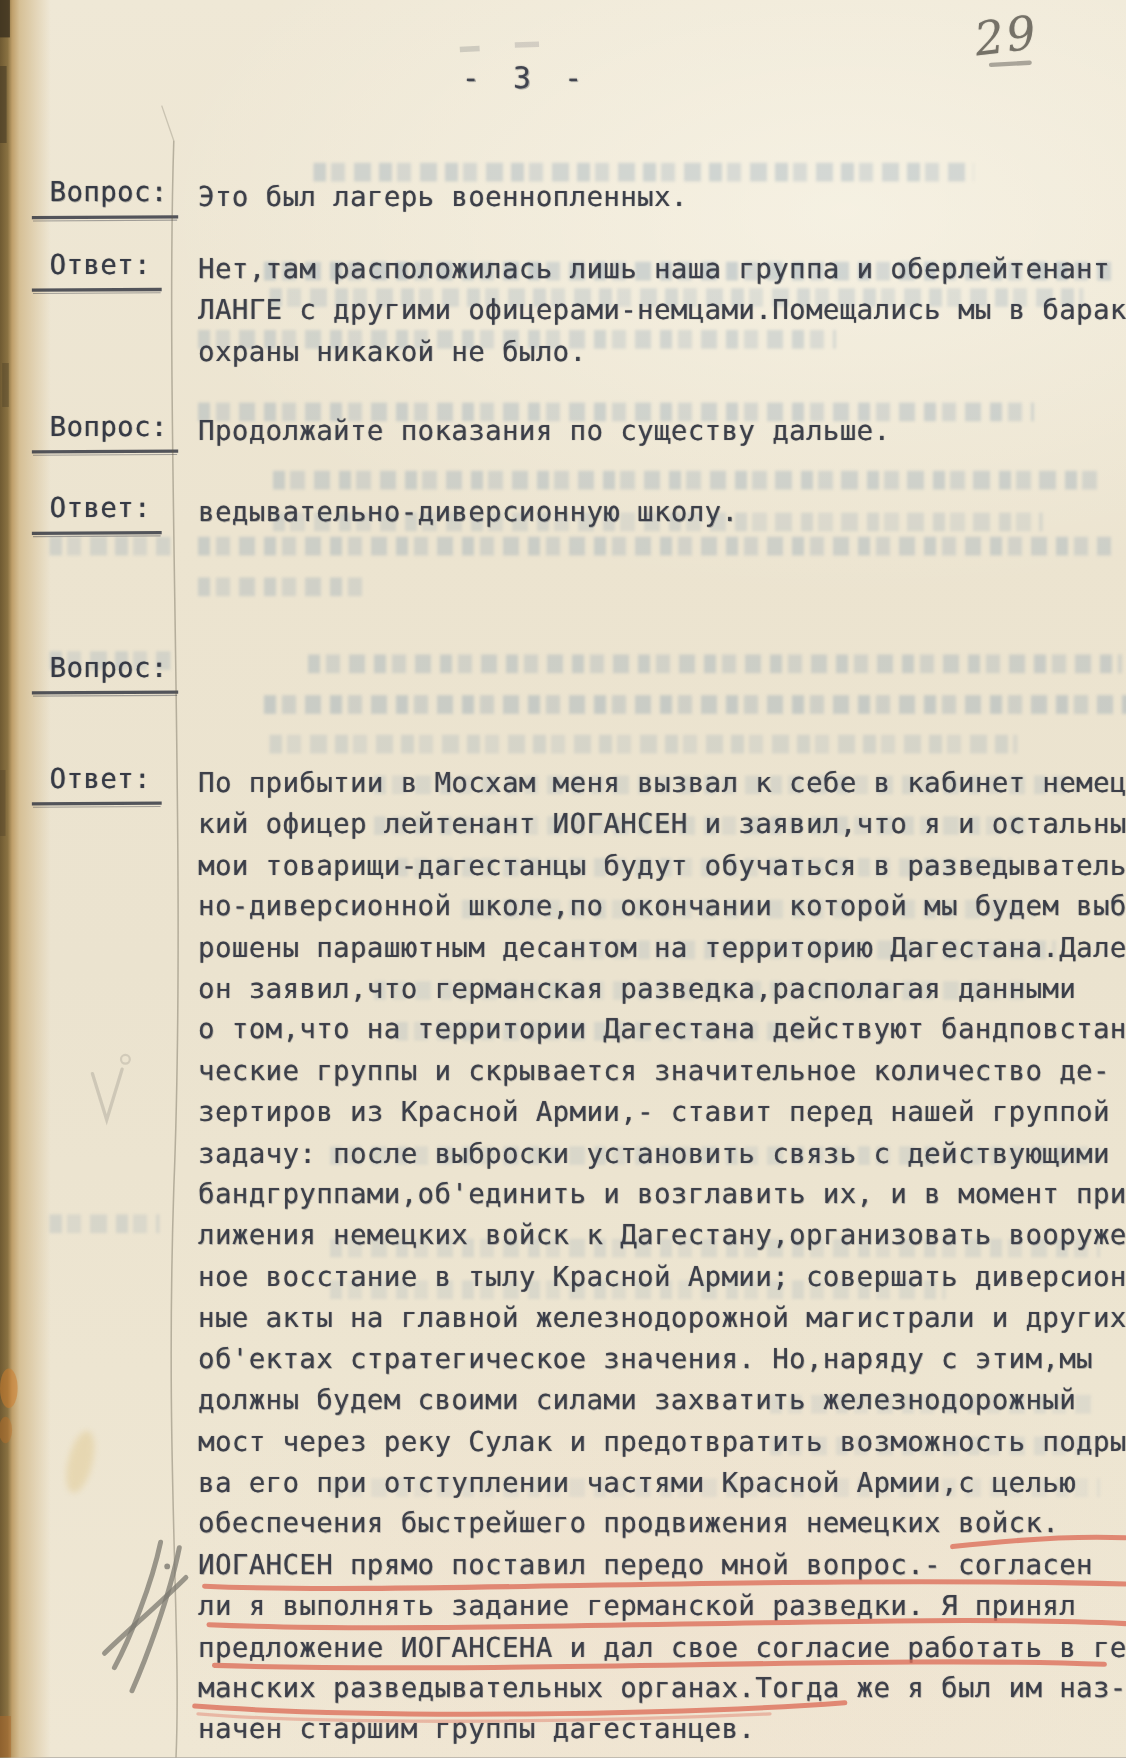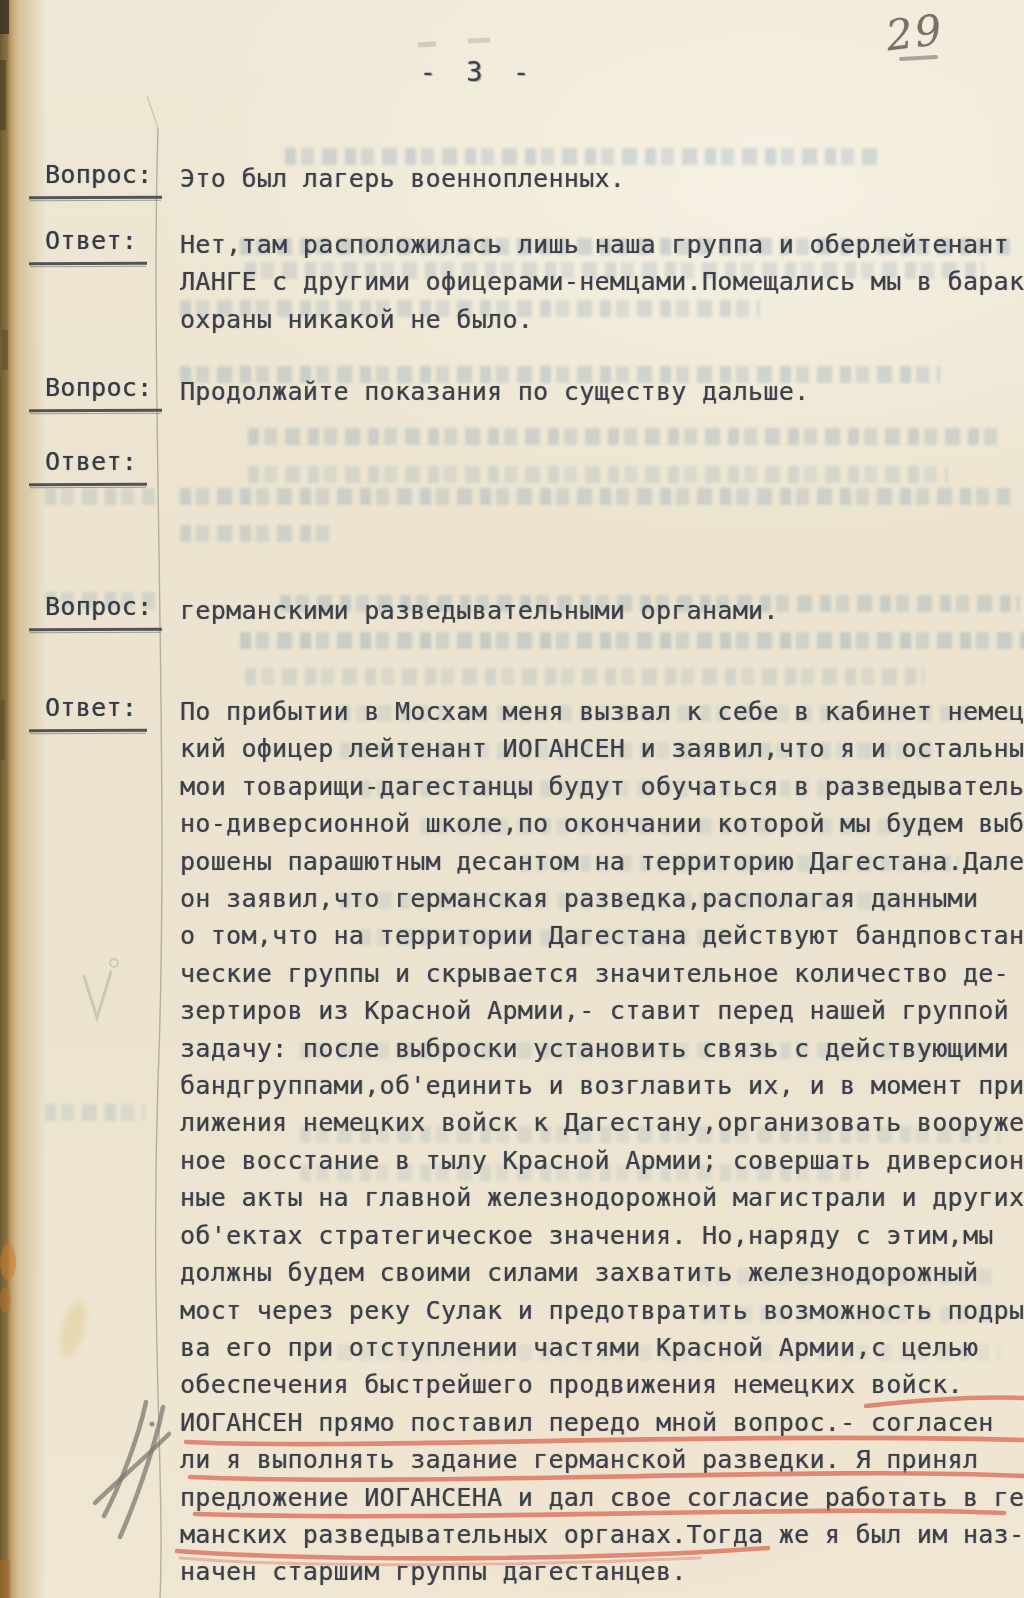--- a/index.html
+++ b/index.html
@@ -119,27 +119,27 @@
   <div class="qa" style="top:353px">
     <div class="lab">Вопрос:</div>
     <div class="lines">
       <div class="line">Продолжайте показания по существу дальше.</div>
     </div>
   </div>
 
   <div class="qa" style="top:427px">
     <div class="lab">Ответ:</div>
     <div class="lines">
+      <div class="line">ведывательно-диверсионную школу.</div>
     </div>
   </div>
 
   <div class="qa" style="top:572px">
     <div class="lab">Вопрос:</div>
     <div class="lines">
-      <div class="line">германскими разведывательными органами.</div>
     </div>
   </div>
 
   <div class="qa" style="top:673px">
     <div class="lab">Ответ:</div>
     <div class="lines" id="a3-lines">
         <div class="line">По прибытии в Мосхам меня вызвал к себе в кабинет немец</div>
         <div class="line">кий офицер лейтенант ИОГАНСЕН и заявил,что я и остальные</div>
         <div class="line">мои товарищи-дагестанцы будут обучаться в разведыватель-</div>
         <div class="line">но-диверсионной школе,по окончании которой мы будем выб-</div>

